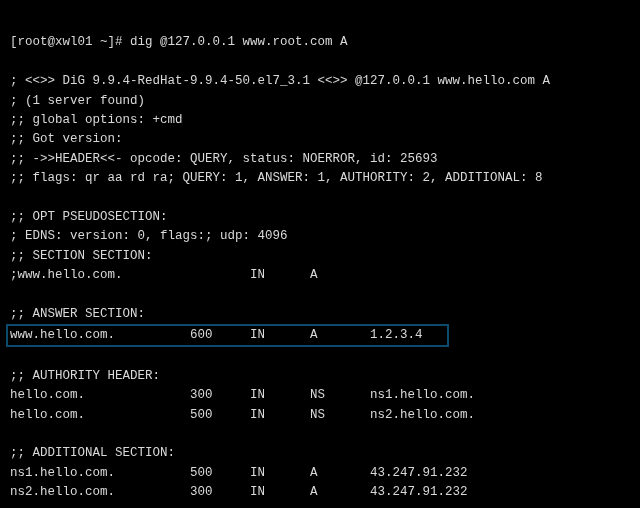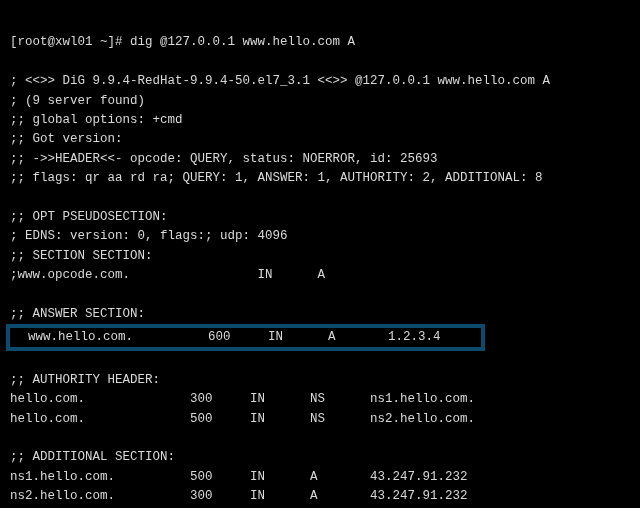--- a/index.html
+++ b/index.html
@@ -13,44 +13,44 @@
       color: #000;
     }
     .terminal {
       background: #000;
       color: #d9d9d9;
       padding: 14px 10px 18px 10px;
       white-space: pre;
       overflow: hidden;
     }
     .answer-highlight {
-      border: 4px solid #0c4a6e;
-      padding: 0 18px;
+      border: 2px solid #0c4a6e;
+      padding: 0 2px;
       margin-left: -4px;
       display: inline-block;
       white-space: pre;
     }
   </style>
 </head>
 <body>
 
 <div class="terminal">
-<span>[root@xwl01 ~]# dig @127.0.0.1 www.hello.com A</span>
+<span>[root@xwl01 ~]# dig @127.0.0.1 www.root.com A</span>
 <span></span>
 <span>; &lt;&lt;&gt;&gt; DiG 9.9.4-RedHat-9.9.4-50.el7_3.1 &lt;&lt;&gt;&gt; @127.0.0.1 www.hello.com A</span>
-<span>; (9 server found)</span>
+<span>; (1 server found)</span>
 <span>;; global options: +cmd</span>
 <span>;; Got version:</span>
 <span>;; -&gt;&gt;HEADER&lt;&lt;- opcode: QUERY, status: NOERROR, id: 25693</span>
 <span>;; flags: qr aa rd ra; QUERY: 1, ANSWER: 1, AUTHORITY: 2, ADDITIONAL: 8</span>
 <span></span>
 <span>;; OPT PSEUDOSECTION:</span>
 <span>; EDNS: version: 0, flags:; udp: 4096</span>
 <span>;; SECTION SECTION:</span>
-<span>;www.opcode.com.                 IN      A</span>
+<span>;www.hello.com.                 IN      A</span>
 <span></span>
 <span>;; ANSWER SECTION:</span>
 <span class="answer-highlight">www.hello.com.          600     IN      A       1.2.3.4   </span>
 <span></span>
 <span>;; AUTHORITY HEADER:</span>
 <span>hello.com.              300     IN      NS      ns1.hello.com.</span>
 <span>hello.com.              500     IN      NS      ns2.hello.com.</span>
 <span></span>
 <span>;; ADDITIONAL SECTION:</span>
 <span>ns1.hello.com.          500     IN      A       43.247.91.232</span>

